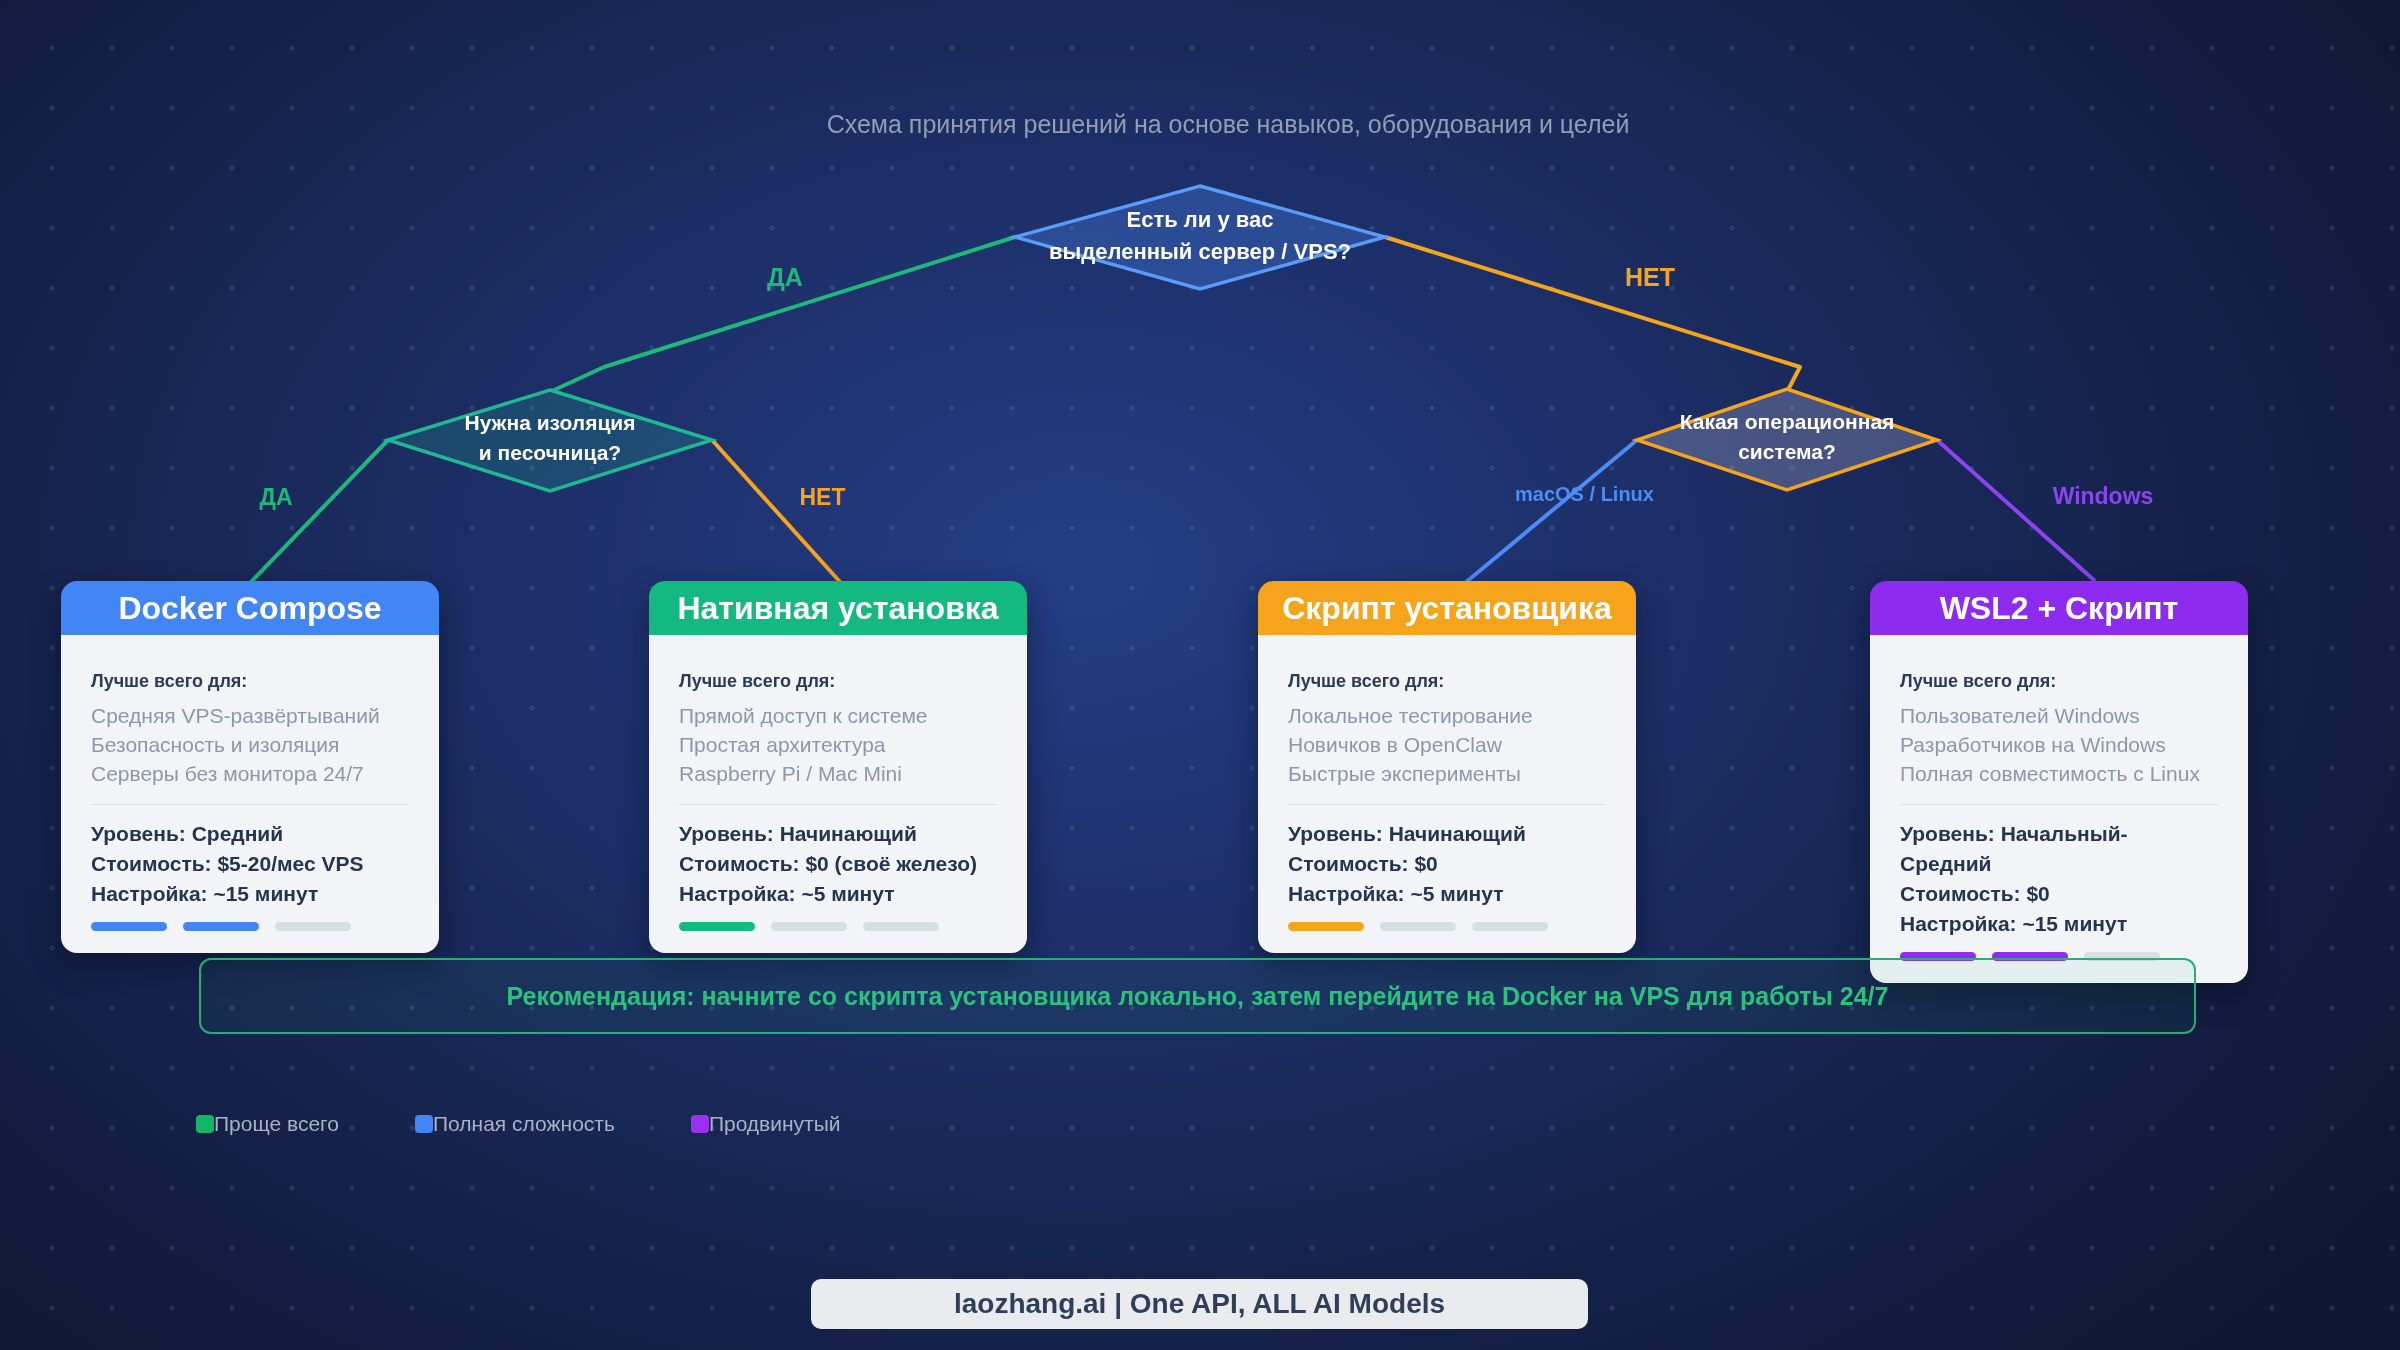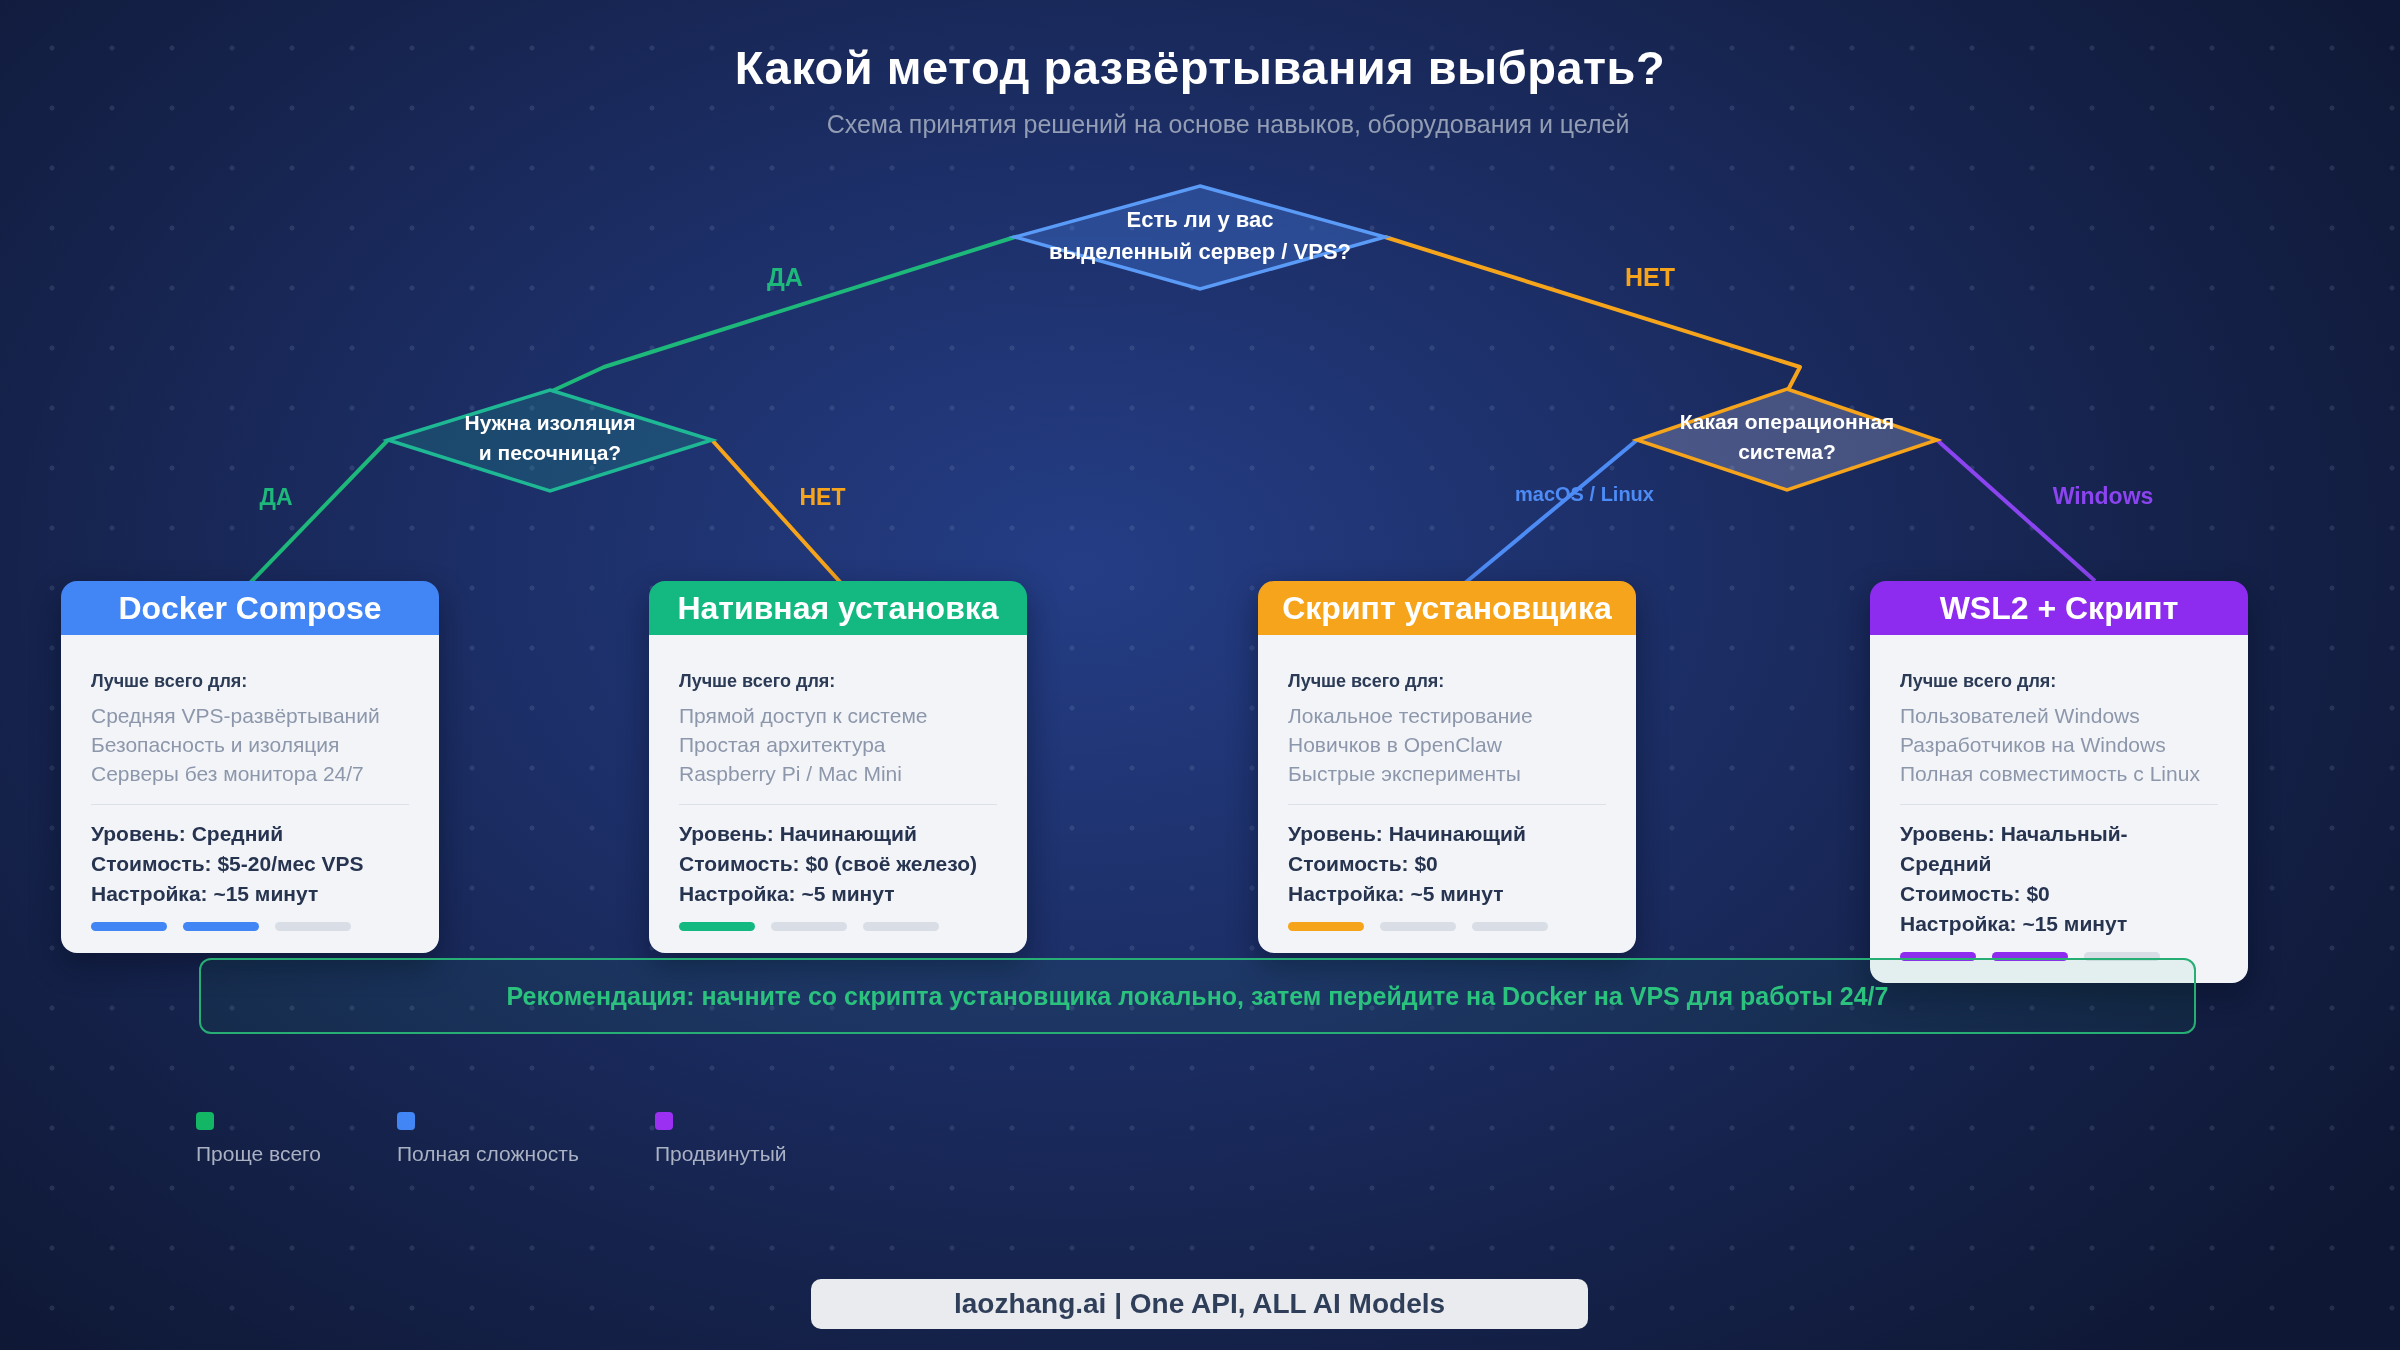--- a/index.html
+++ b/index.html
@@ -64,21 +64,21 @@
     border: 2px solid #27ae74; border-radius: 12px;
     background: rgba(36,180,120,0.07);
     display: flex; align-items: center; justify-content: center;
     color: #2bc27e; font-weight: bold; font-size: 25px;
   }
 
   .legend {
     position: absolute; left: 196px; top: 1112px;
     display: flex; gap: 76px; align-items: center;
   }
-  .legend-item { display: flex; gap: 12px; flex-direction: column; }
+  .legend-item { display: flex; align-items: center; gap: 0; }
   .legend-swatch { width: 18px; height: 18px; border-radius: 4px; }
   .legend-label { color: #a9b1c2; font-size: 21px; }
 
   .footer-pill {
     position: absolute; left: 811px; top: 1279px; width: 777px; height: 50px;
     background: #e9ebee; border-radius: 10px;
     display: flex; align-items: center; justify-content: center;
     color: #2f3e59; font-weight: bold; font-size: 28px;
   }
 </style>
@@ -95,21 +95,20 @@
     <polyline points="388,440 250,583" fill="none" stroke-width="4" stroke="#1db87a"></polyline>
     <polyline points="712,440 841,583" fill="none" stroke-width="4" stroke="#f5a41b"></polyline>
     <polyline points="1637,440 1465,583" fill="none" stroke-width="4" stroke="#4d8bf5"></polyline>
     <polyline points="1937,440 2095,581" fill="none" stroke-width="4" stroke="#8b44f0"></polyline>
 
     <polygon points="1200,186 1385,237 1200,289 1015,237" stroke-width="3.5" stroke="#5b9bf8" fill="rgba(77,139,245,0.30)"></polygon>
     <polygon points="550,390 712,440 550,491 388,440" stroke-width="3.5" stroke="#1fb894" fill="rgba(31,184,148,0.20)"></polygon>
     <polygon points="1787,389 1937,440 1787,490 1637,440" stroke-width="3.5" stroke="#f5a41b" fill="rgba(168,172,205,0.32)"></polygon>
   </svg>
 
-  <div class="page-title">Какой метод развёртывания выбрать?</div>
   <div class="page-subtitle">Схема принятия решений на основе навыков, оборудования и целей</div>
 
   <div class="node-label" style="left:990px; top:204px; width:420px;">Есть ли у вас
 выделенный сервер / VPS?</div>
   <div class="node-label" style="left:370px; top:408px; width:360px; font-size:21px;">Нужна изоляция
 и песочница?</div>
   <div class="node-label" style="left:1607px; top:407px; width:360px; font-size:21px;">Какая операционная
 система?</div>
 
   <div class="edge-label" style="left: 740px; top: 263px; width: 90px; color: rgb(29, 184, 122);">ДА</div>

